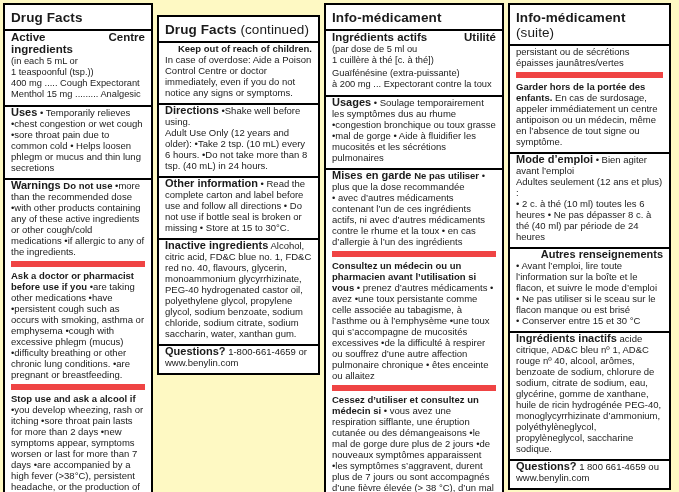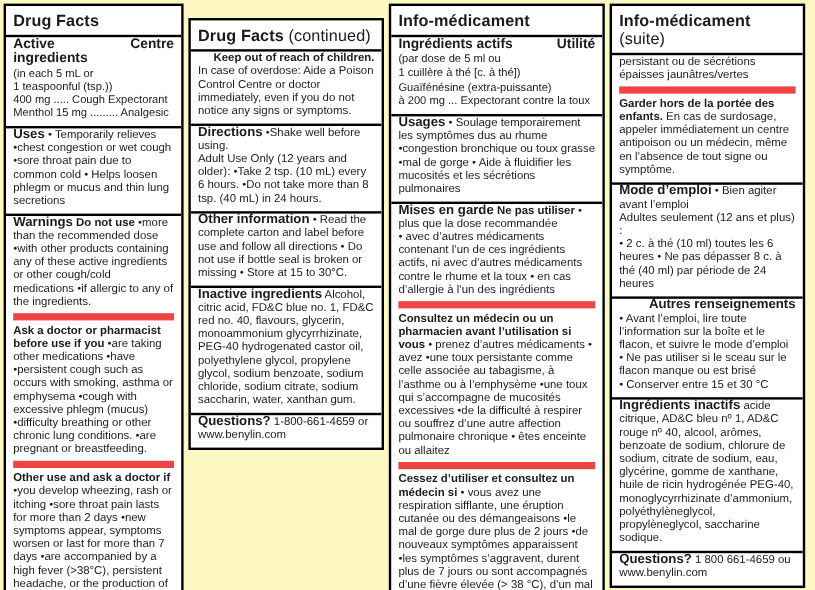--- a/index.html
+++ b/index.html
@@ -88,21 +88,21 @@
     <div class="sec">
       <p class="body"><span class="bh">Uses</span> <span>• Temporarily relieves •chest congestion or wet cough •sore throat pain due to common cold  • Helps loosen phlegm or mucus and thin lung secretions</span></p>
     </div>
 
     <div class="sec">
       <p class="body"><span class="bh">Warnings</span> <span class="sh">Do not use</span> <span>•more than the recommended dose •with other products containing any of these active ingredients or other cough/cold medications  •if allergic to any of the ingredients.</span></p>
       <div class="subsec">
         <p class="body"><span class="sh">Ask a doctor or pharmacist before use if you</span> <span>•are taking other medications  •have •persistent cough such as occurs with smoking, asthma or emphysema  •cough with excessive phlegm (mucus) •difficulty breathing or other chronic lung conditions.  •are pregnant or breastfeeding.</span></p>
       </div>
       <div class="subsec">
-        <p class="body"><span class="sh">Other use and ask a doctor if</span> <span>•you develop wheezing, rash or itching  •sore throat pain lasts for more than 2 days •new symptoms appear, symptoms worsen or last for more than 7 days  •are accompanied by a high fever (&gt;38°C), persistent headache, or the production of thick yellow/green phlegm.</span></p>
+        <p class="body"><span class="sh">Stop use and ask a alcool if</span> <span>•you develop wheezing, rash or itching  •sore throat pain lasts for more than 2 days •new symptoms appear, symptoms worsen or last for more than 7 days  •are accompanied by a high fever (&gt;38°C), persistent headache, or the production of thick yellow/green phlegm.</span></p>
       </div>
     </div>
   </section>
 
   <section class="panel p2">
     <header class="ptitle">
       <span>Drug Facts</span>
       <span class="suffix">(continued)</span>
     </header>
 

